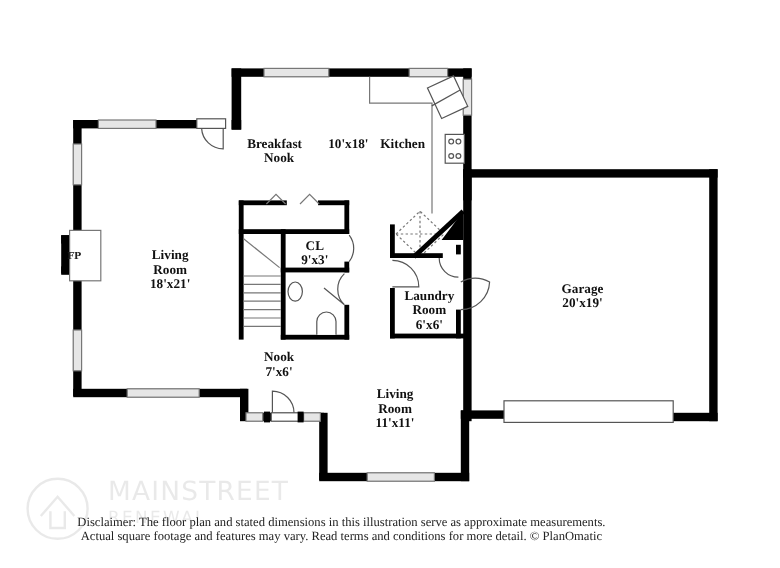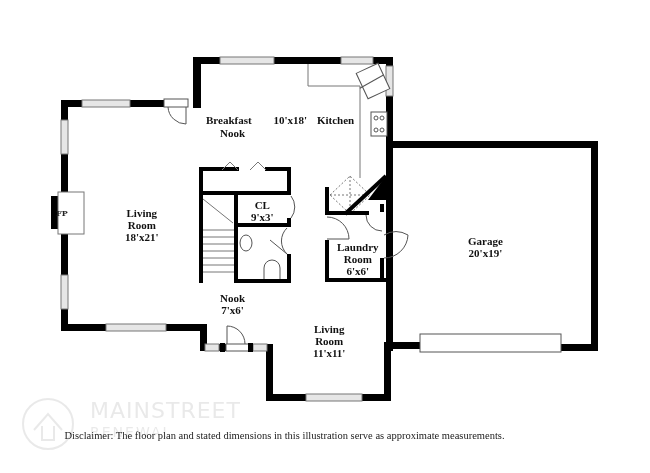--- a/index.html
+++ b/index.html
@@ -199,13 +199,14 @@
   <svg width="56" height="56" viewBox="0 0 56 56" style="position:absolute; left:0; top:0;">
     <circle cx="28" cy="28" r="25" fill="none" stroke="#888" stroke-width="2"></circle>
     <path d="M14 34 L28 18 L42 34 M22 30 L22 44 L34 44 L34 30" fill="none" stroke="#888" stroke-width="2"></path>
   </svg>
   <div class="wm-name">MAINSTREET</div>
   <div class="wm-sub">RENEWAL</div>
 </div>
 
 <div class="disclaimer">
   <span>Disclaimer: The floor plan and stated dimensions in this illustration serve as approximate measurements.</span>
+  <span>Actual square footage and features may vary. Read terms and conditions for more detail. © PlanOmatic</span>
 </div>
 
 </body></html>

